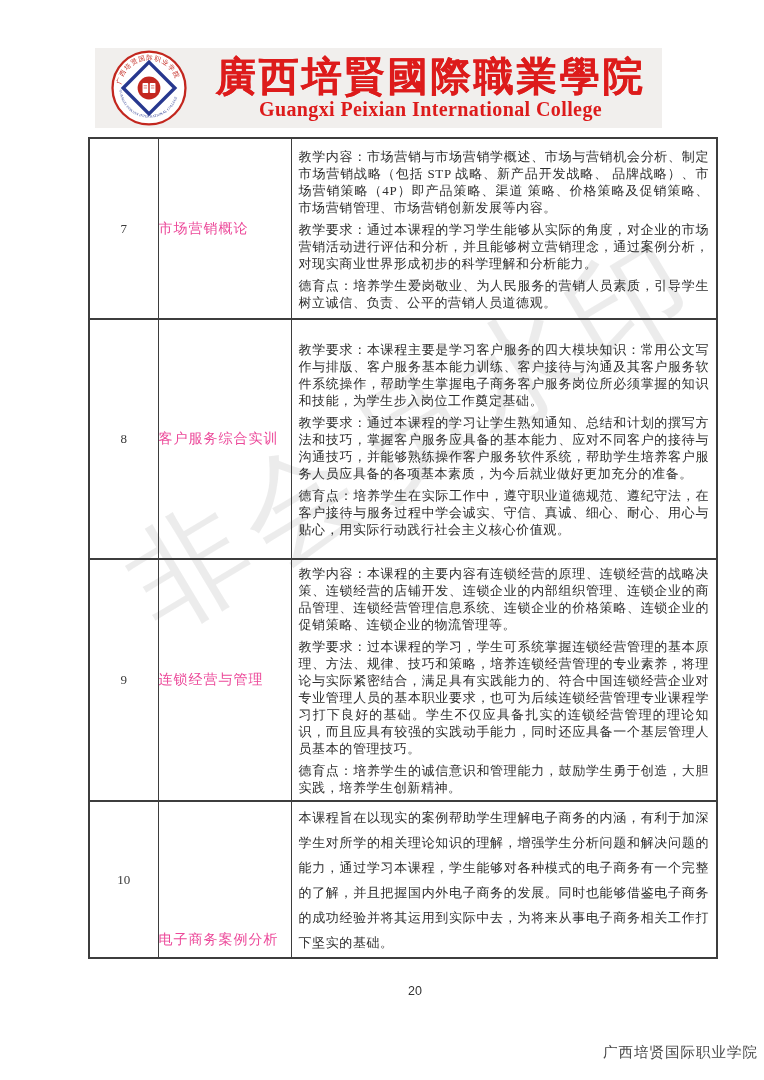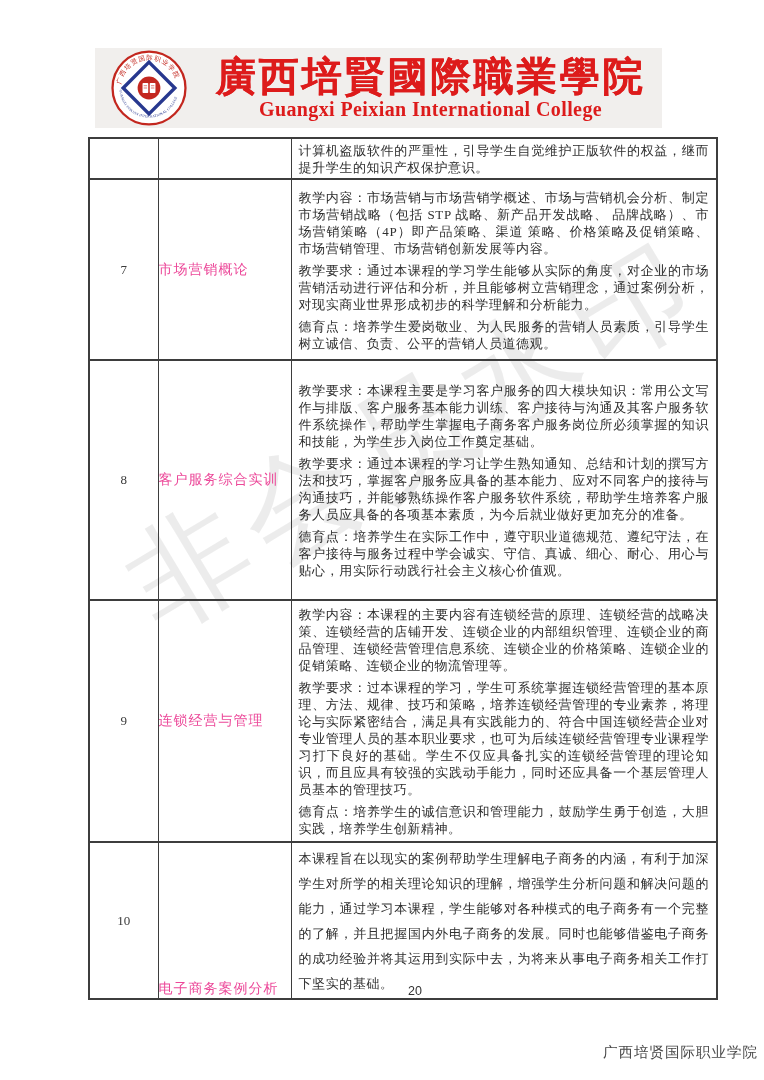--- a/index.html
+++ b/index.html
@@ -54,21 +54,21 @@
   table.course-table td {
     border:1px solid #3d3d3d;
     border-top-width:2px;
     vertical-align:middle;
     overflow:hidden;
   }
   td.num-cell { text-align:center; font-size:13px; color:#3a3a3a; }
   td.course-cell {
     text-align:left; font-size:14px; letter-spacing:1px; color:#ec4899;
   }
-  td.course-cell.bottom { vertical-align:bottom; }
+  td.course-cell.bottom { vertical-align:bottom; padding-bottom:8px; }
   td.desc-cell {
     vertical-align:top;
     padding:3px 7px 2px 7px;
     font-size:13px; line-height:17px;
     letter-spacing:0.6px;
     text-align:justify;
     color:#2e2e2e;
   }
   td.desc-cell p { margin:0 0 5px 0; }
   td.desc-cell p:last-child { margin-bottom:0; }
@@ -124,27 +124,20 @@
 
   <div class="watermark">非会员水印</div>
 
   <table class="course-table">
     <colgroup>
       <col style="width:69px">
       <col style="width:133px">
       <col style="width:426px">
     </colgroup>
     <tbody>
-        <tr style="height: 35px;">
-          <td class="num-cell"></td>
-          <td class="course-cell"></td>
-          <td class="desc-cell">
-            <p>计算机盗版软件的严重性，引导学生自觉维护正版软件的权益，继而提升学生的知识产权保护意识。</p>
-          </td>
-        </tr>
         <tr style="height: 181px;">
           <td class="num-cell">7</td>
           <td class="course-cell">市场营销概论</td>
           <td class="desc-cell">
             <p>教学内容：市场营销与市场营销学概述、市场与营销机会分析、制定市场营销战略（包括 STP 战略、新产品开发战略、 品牌战略）、市场营销策略（4P）即产品策略、渠道 策略、价格策略及促销策略、市场营销管理、市场营销创新发展等内容。</p>
             <p>教学要求：通过本课程的学习学生能够从实际的角度，对企业的市场营销活动进行评估和分析，并且能够树立营销理念，通过案例分析，对现实商业世界形成初步的科学理解和分析能力。</p>
             <p>德育点：培养学生爱岗敬业、为人民服务的营销人员素质，引导学生树立诚信、负责、公平的营销人员道德观。</p>
           </td>
         </tr>
         <tr style="height: 240px;">

